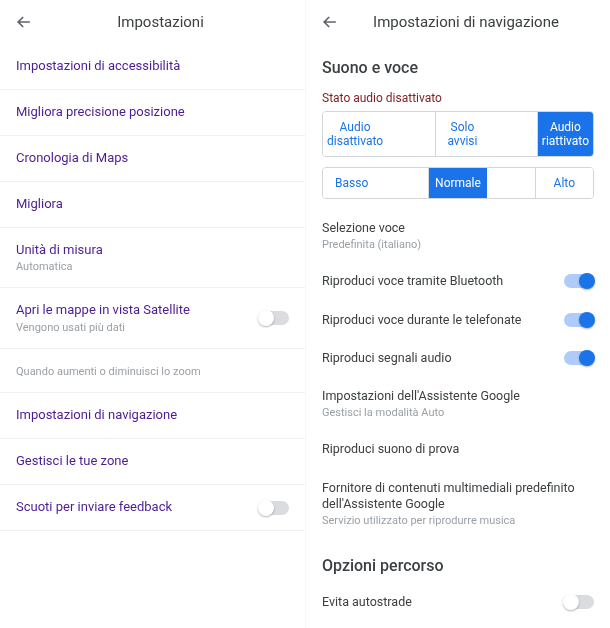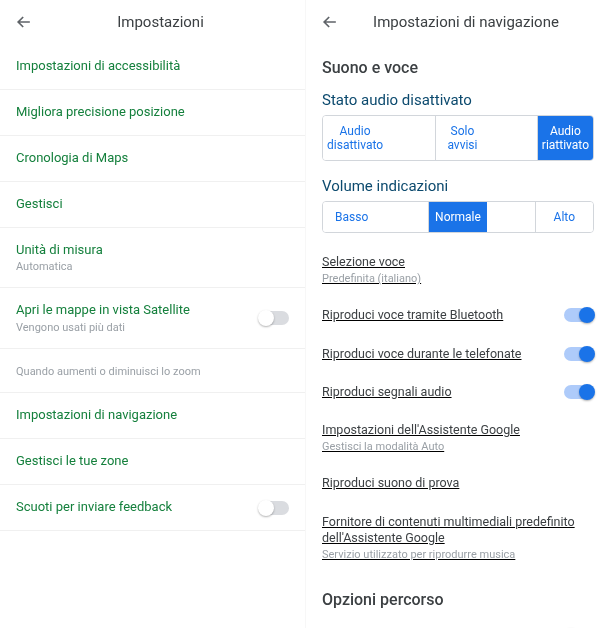--- a/index.html
+++ b/index.html
@@ -43,21 +43,21 @@
   .row {
     padding: 14px 16px;
     border-bottom: 1px solid #f0f0f0;
     display: flex;
     align-items: center;
     justify-content: space-between;
   }
   .row .labelwrap { flex: 1; }
   .row .label {
     font-size: 13px;
-    color: #15803d;
+    color: #4c1d95;
     line-height: 1.3;
   }
   .row .sub {
     font-size: 11px;
     color: #9aa0a6;
     margin-top: 2px;
   }
   .toggle {
     width: 30px; height: 14px;
     border-radius: 7px;
@@ -79,22 +79,22 @@
   .toggle.on::after { background: #1a73e8; left: auto; right: -1px; }
 
   
   .section-title {
     font-size: 16px;
     color: #3c4043;
     font-weight: 500;
     padding: 14px 16px 8px 16px;
   }
   .field-label {
-    font-size: 15px;
-    color: #0c4a6e;
+    font-size: 12px;
+    color: #7f1d1d;
     padding: 6px 4px 6px 16px;
   }
   .seg-group {
     display: flex;
     margin: 0 16px 10px 16px;
     border: 1px solid #d2d6db;
     border-radius: 4px;
     overflow: hidden;
     gap: 48px;
   }
@@ -107,21 +107,21 @@
     background: #fff;
   }
   .seg + .seg { border-left: 1px solid #d2d6db; }
   .seg.active { background: #1a73e8; color: #fff; }
   .item {
     padding: 11px 16px;
     display: flex;
     align-items: center;
     justify-content: space-between;
   }
-  .item .labelwrap { flex: 1; text-decoration: underline; }
+  .item .labelwrap { flex: 1; }
   .item .label { font-size: 12.5px; color: #3c4043; line-height: 1.3; }
   .item .sub { font-size: 11px; color: #9aa0a6; margin-top: 2px; }
   .section-title.secondary { padding-top: 18px; }
   svg { display: block; }
 </style>
 </head>
 <body>
 
 <div class="panel">
   <div class="header">
@@ -143,21 +143,21 @@
           <div class="label">Migliora precisione posizione</div>
         </div>
       </div>
       <div class="row">
         <div class="labelwrap">
           <div class="label">Cronologia di Maps</div>
         </div>
       </div>
       <div class="row">
         <div class="labelwrap">
-          <div class="label">Gestisci</div>
+          <div class="label">Migliora</div>
         </div>
       </div>
       <div class="row">
         <div class="labelwrap">
           <div class="label">Unità di misura</div>
           <div class="sub">Automatica</div>
         </div>
       </div>
       <div class="row">
         <div class="labelwrap">
@@ -202,21 +202,20 @@
 
   <div class="section-title">Suono e voce</div>
 
   <div class="field-label">Stato audio disattivato</div>
   <div class="seg-group" id="mute-seg">
       <div class="seg">Audio disattivato</div>
       <div class="seg">Solo avvisi</div>
       <div class="seg active">Audio riattivato</div>
     </div>
 
-  <div class="field-label">Volume indicazioni</div>
   <div class="seg-group" id="vol-seg">
       <div class="seg">Basso</div>
       <div class="seg active">Normale</div>
       <div class="seg">Alto</div>
     </div>
 
   <div id="right-items">
       <div class="item">
         <div class="labelwrap">
           <div class="label">Selezione voce</div>

